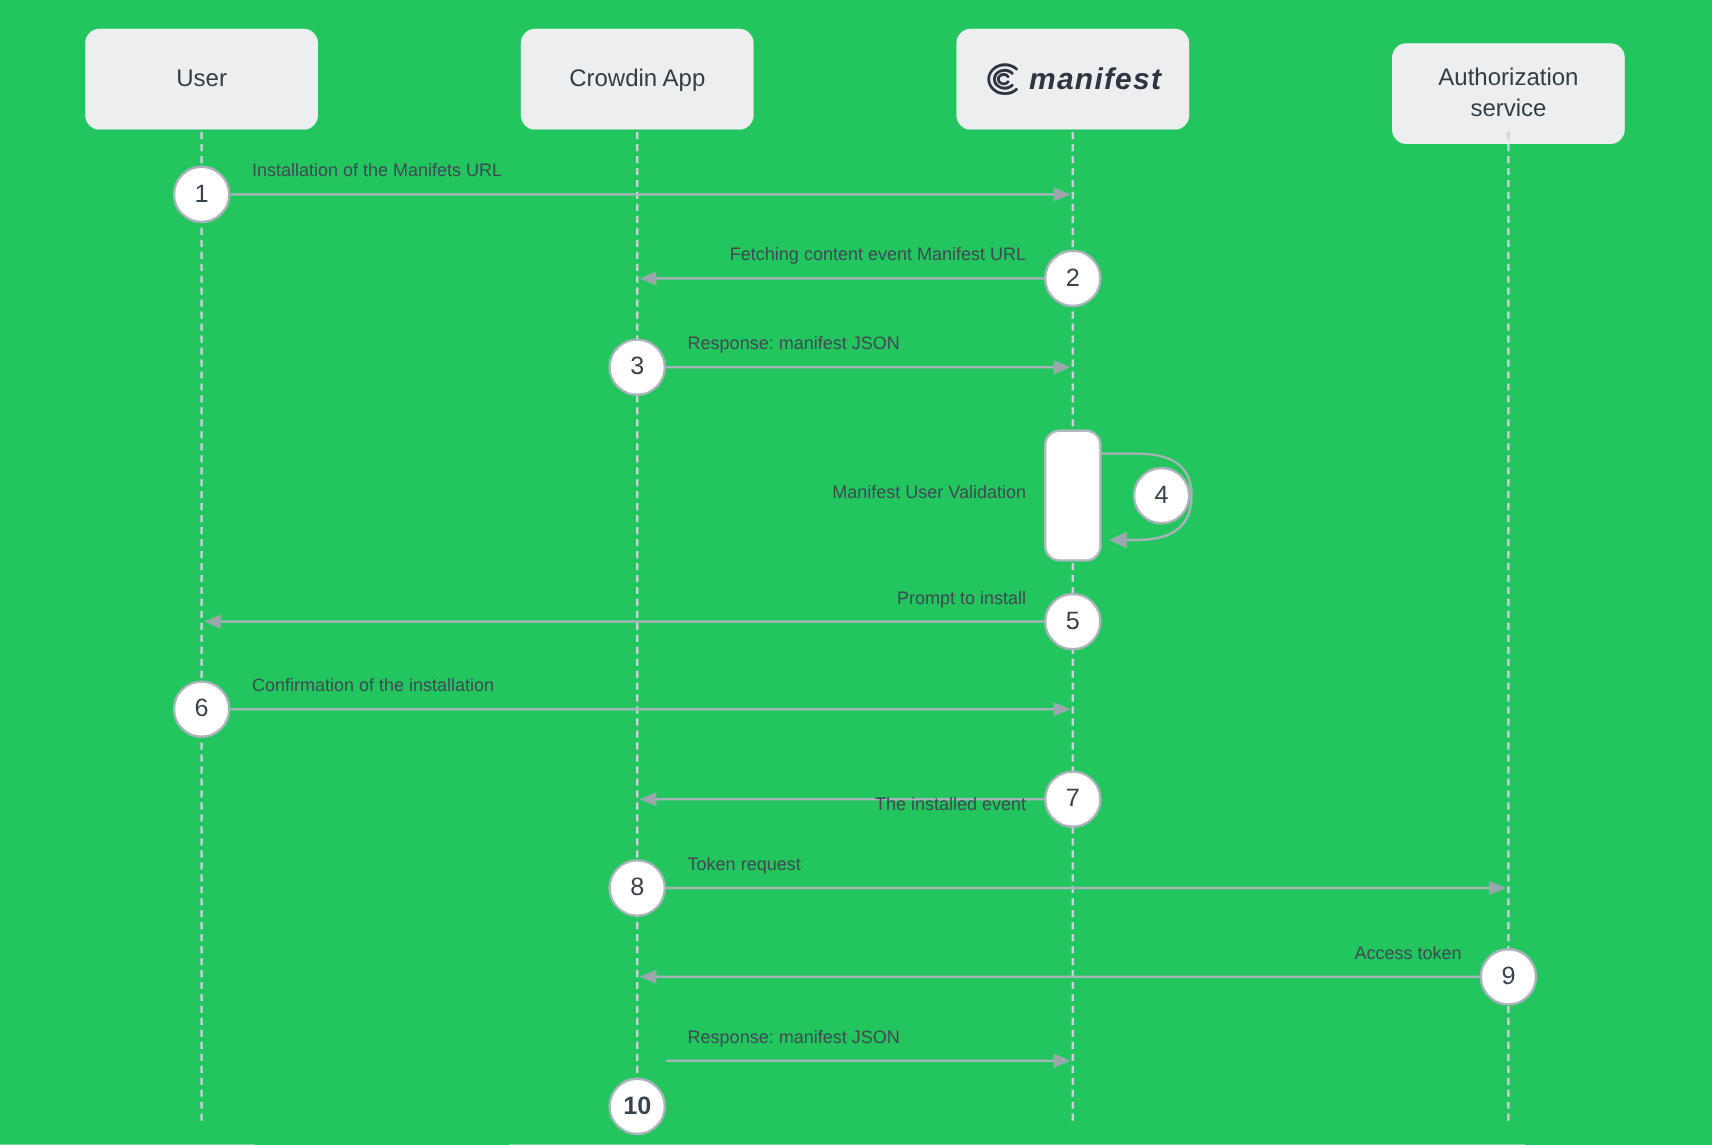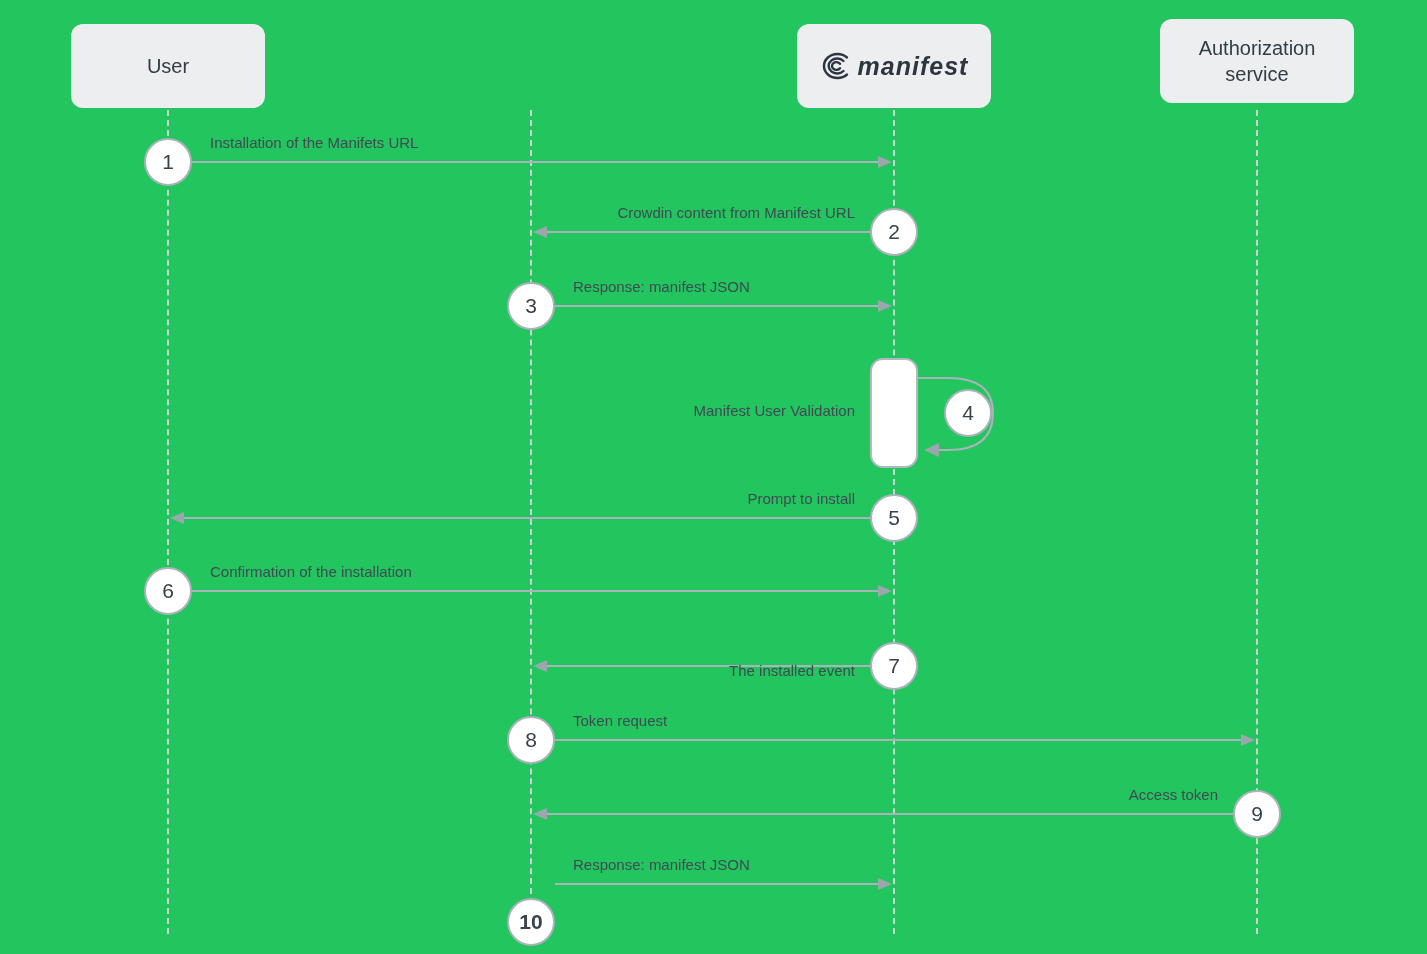--- a/index.html
+++ b/index.html
@@ -91,46 +91,49 @@
 </style>
 </head>
 <body>
 
 <div id="diagram">
     <div class="lifeline" style="left: 167px; top: 110px; height: 824px;"></div>
     <div class="actor-box" style="left: 71px; top: 24px;">
       <span class="actor-label">User</span>
     </div>
     <div class="lifeline" style="left: 530px; top: 110px; height: 824px;"></div>
+    <div class="actor-box" style="left: 434px; top: 24px;">
+      <span class="actor-label">Crowdin App</span>
+    </div>
     <div class="lifeline" style="left: 893px; top: 110px; height: 824px;"></div>
     <div class="actor-box" style="left: 797px; top: 24px;">
       <span class="logo-wrap">
         <span style="display: inline-flex;">
           <svg width="32" height="32" viewBox="0 0 32 32" fill="none" xmlns="http://www.w3.org/2000/svg">
             <path d="M27 7.5 A 13.5 12 0 1 0 27 24.5" stroke="#2e3540" stroke-width="2.4" stroke-linecap="round"></path>
             <path d="M23.5 11 A 8.5 7.5 0 1 0 23.5 21" stroke="#2e3540" stroke-width="2.4" stroke-linecap="round"></path>
             <path d="M20 13.8 A 4.4 3.9 0 1 0 20 18.2" stroke="#2e3540" stroke-width="2.4" stroke-linecap="round"></path>
           </svg>
         </span>
         <span class="logo-word">manifest</span>
       </span>
     </div>
     <div class="lifeline" style="left: 1256px; top: 110px; height: 824px;"></div>
-    <div class="actor-box" style="left: 1160px; top: 19px;">
+    <div class="actor-box" style="left: 1160px; top: 36px;">
       <span class="actor-label">Authorization service</span>
     </div>
     <div class="msg-line" style="left: 192px; top: 161px; width: 689px;"></div>
     <div class="arrow-head right" style="left: 878px; top: 156px;"></div>
     <div class="msg-label" style="left: 210px; top: 134px;">Installation of the Manifets URL</div>
     <div class="msg-circle" style="left: 144px; top: 138px;">
       <span>1</span>
     </div>
     <div class="msg-line" style="left: 544px; top: 231px; width: 326px;"></div>
     <div class="arrow-head left" style="left: 533px; top: 226px;"></div>
-    <div class="msg-label" style="right: 572px; top: 204px;">Crowdin content from Manifest URL</div>
+    <div class="msg-label" style="right: 572px; top: 204px;">Fetching content event Manifest URL</div>
     <div class="msg-circle" style="left: 870px; top: 208px;">
       <span>2</span>
     </div>
     <div class="msg-line" style="left: 555px; top: 305px; width: 326px;"></div>
     <div class="arrow-head right" style="left: 878px; top: 300px;"></div>
     <div class="msg-label" style="left: 573px; top: 278px;">Response: manifest JSON</div>
     <div class="msg-circle" style="left: 507px; top: 282px;">
       <span>3</span>
     </div>
     <div class="activation-box" style="left: 870px; top: 358px; height: 110px;"></div>

